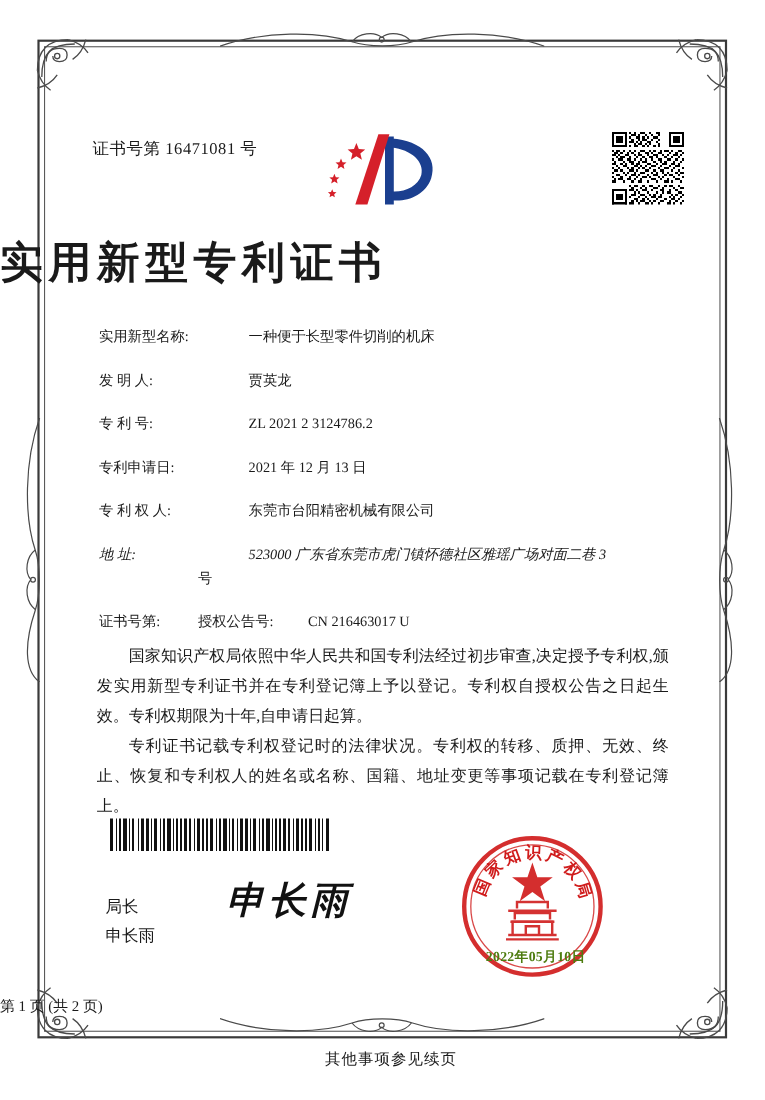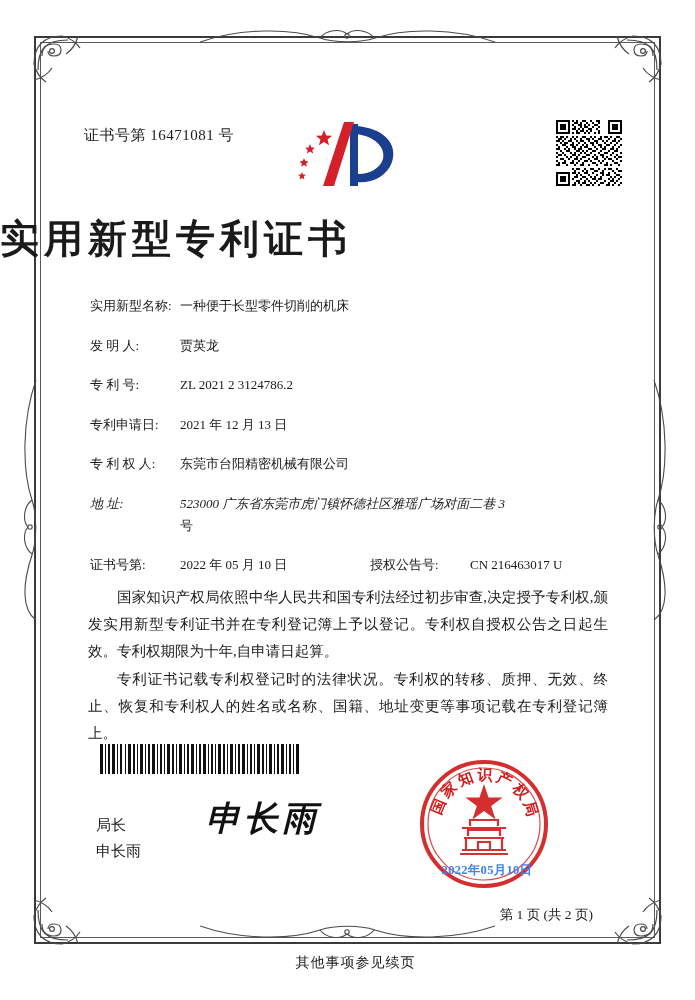--- a/index.html
+++ b/index.html
@@ -108,20 +108,21 @@
     line-height: 1.5;
   }
   .f-label {
     width: 90px;
     flex: 0 0 90px;
     white-space: nowrap;
   }
   .f-value {
     flex: 1 1 auto;
     word-break: break-all;
+    margin-left: 46px;
   }
   .f-row.two .f-label { width: 90px; flex: 0 0 90px; }
   .f-row.two .f-value { flex: 0 0 190px; }
   .f-label2 {
     flex: 0 0 100px;
     white-space: nowrap;
   }
   .f-value2 { flex: 1 1 auto; }
   .addr-second {
     margin-left: 90px;
@@ -178,33 +179,33 @@
     top: 758px;
     width: 132px;
     height: 132px;
   }
   .seal-date {
     position: absolute;
     left: 432px;
     top: 862px;
     width: 110px;
     text-align: center;
-    color: #3b82f6;
+    color: #4d7c0f;
     font-size: 12.5px;
     font-weight: bold;
     letter-spacing: 0.3px;
   }
 
   
   .page-no {
     position: absolute;
     left: 0;
     top: 906px;
     width: 593px;
-    text-align: right;
+    text-align: left;
     font-size: 13.5px;
   }
   .footnote {
     position: absolute;
     left: 0;
     top: 954px;
     width: 695px;
     text-align: center;
     font-size: 14px;
     letter-spacing: 1px;
@@ -640,21 +641,20 @@
   </div>
 
   <div class="f-row" style="margin-bottom:4px;font-style:italic;">
     <div class="f-label">地 址:</div>
     <div class="f-value">523000 广东省东莞市虎门镇怀德社区雅瑶广场对面二巷 3</div>
   </div>
   <div class="addr-second" style="margin-bottom:20px;">号</div>
 
   <div class="f-row two">
     <div class="f-label">证书号第:</div>
-    <div class="f-value">2022 年 05 月 10 日</div>
     <div class="f-label2">授权公告号:</div>
     <div class="f-value2">CN 216463017 U</div>
   </div>
 
 </div>
 
 <div class="paragraphs">
   <p>国家知识产权局依照中华人民共和国专利法经过初步审查,决定授予专利权,颁发实用新型专利证书并在专利登记簿上予以登记。专利权自授权公告之日起生效。专利权期限为十年,自申请日起算。</p>
   <p>专利证书记载专利权登记时的法律状况。专利权的转移、质押、无效、终止、恢复和专利权人的姓名或名称、国籍、地址变更等事项记载在专利登记簿上。</p>
 </div>

